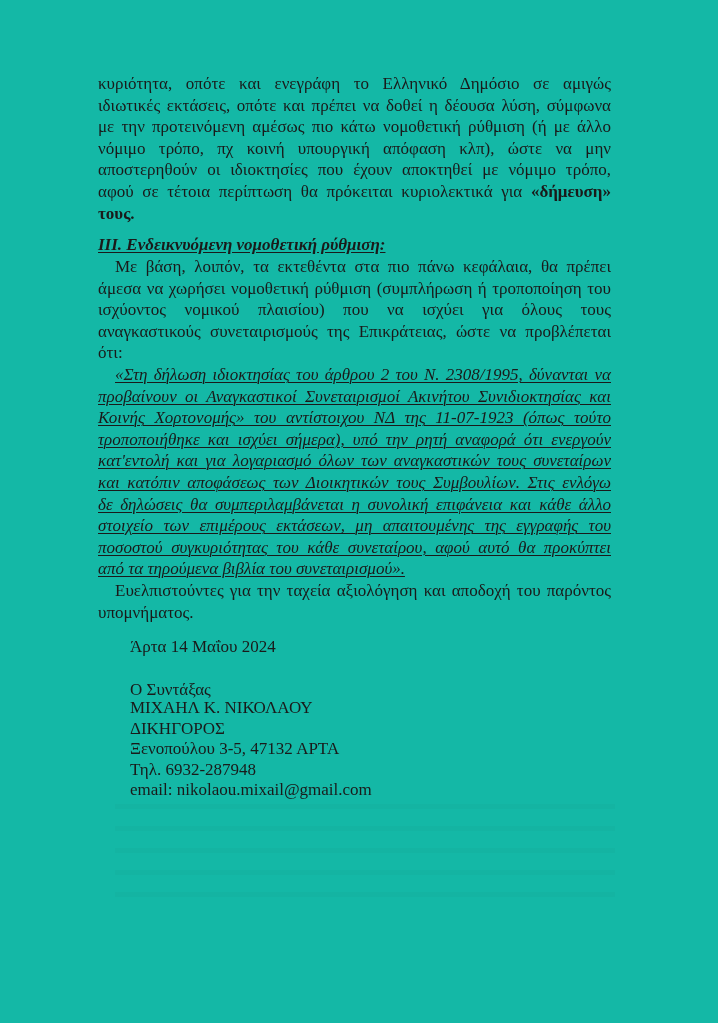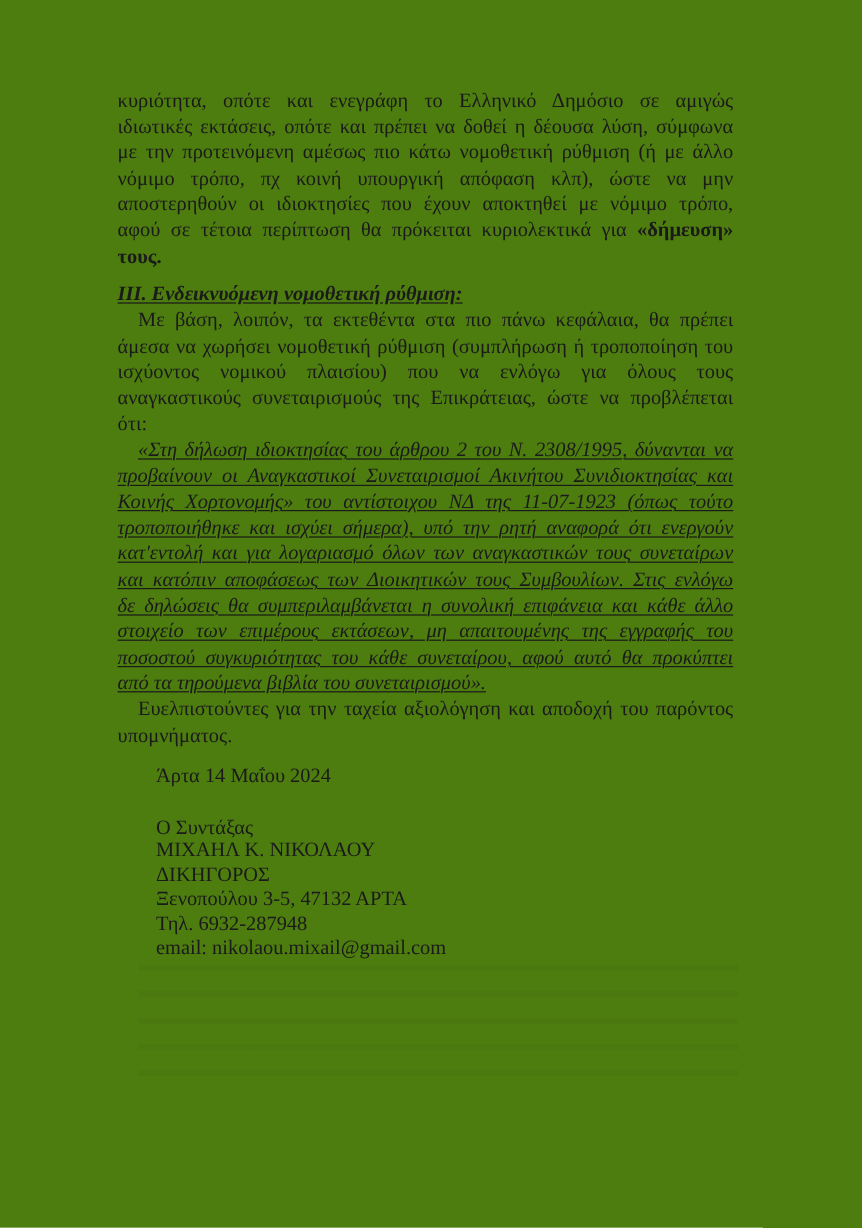--- a/index.html
+++ b/index.html
@@ -1,19 +1,19 @@
 <!DOCTYPE html>
 <html><head>
 <meta charset="utf-8">
 <style>
   html, body { margin: 0; padding: 0; background: #ffffff; }
   body { width: 718px; height: 1023px; position: relative; overflow: hidden; }
   .page {
     position: absolute; left: 0; top: 0; width: 718px; height: 1023px;
-    background: #4d7c0f;
+    background: #14b8a6;
     font-family: "Liberation Serif", "DejaVu Serif", serif;
     color: #1a1a1a;
   }
   .block { position: absolute; left: 98px; width: 513px; font-size: 17px; line-height: 21.6px; }
   .line { display: block; text-align: justify; text-align-last: justify; white-space: nowrap; height: 21.6px; }
   .line.last { text-align-last: left; }
   .line.indent { padding-left: 17px; }
   .bold { font-weight: bold; }
   .heading {
     position: absolute; left: 98px; width: 513px; text-align: left;
@@ -40,21 +40,21 @@
     <span class="line">αποστερηθούν οι ιδιοκτησίες που έχουν αποκτηθεί με νόμιμο τρόπο,</span>
     <span class="line"><span>αφού σε τέτοια περίπτωση θα πρόκειται κυριολεκτικά για </span><span class="bold">«δήμευση»</span></span>
     <span class="line last bold">τους.</span>
   </div>
 
   <div class="heading" style="top:234px;">III. Ενδεικνυόμενη νομοθετική ρύθμιση:</div>
 
   <div class="block" style="top:256px;">
     <span class="line indent">Με βάση, λοιπόν, τα εκτεθέντα στα πιο πάνω κεφάλαια, θα πρέπει</span>
     <span class="line">άμεσα να χωρήσει νομοθετική ρύθμιση (συμπλήρωση ή τροποποίηση του</span>
-    <span class="line">ισχύοντος νομικού πλαισίου) που να ενλόγω για όλους τους</span>
+    <span class="line">ισχύοντος νομικού πλαισίου) που να ισχύει για όλους τους</span>
     <span class="line">αναγκαστικούς συνεταιρισμούς της Επικράτειας, ώστε να προβλέπεται</span>
     <span class="line last">ότι:</span>
   </div>
 
   <div class="block quote" style="top:364px;">
     <span class="line indent">«Στη δήλωση ιδιοκτησίας του άρθρου 2 του Ν. 2308/1995, δύνανται να</span>
     <span class="line">προβαίνουν οι Αναγκαστικοί Συνεταιρισμοί Ακινήτου Συνιδιοκτησίας και</span>
     <span class="line">Κοινής Χορτονομής» του αντίστοιχου ΝΔ της 11-07-1923 (όπως τούτο</span>
     <span class="line">τροποποιήθηκε και ισχύει σήμερα), υπό την ρητή αναφορά ότι ενεργούν</span>
     <span class="line">κατ'εντολή και για λογαριασμό όλων των αναγκαστικών τους συνεταίρων</span>

